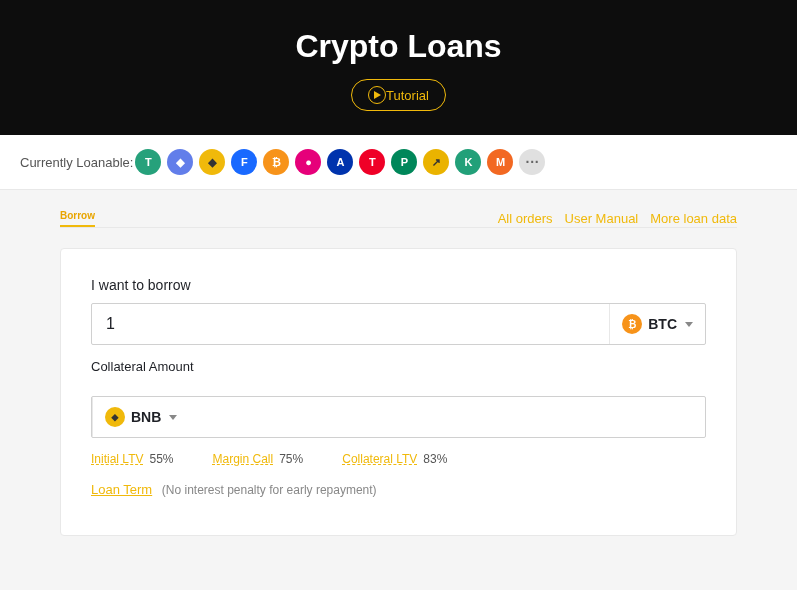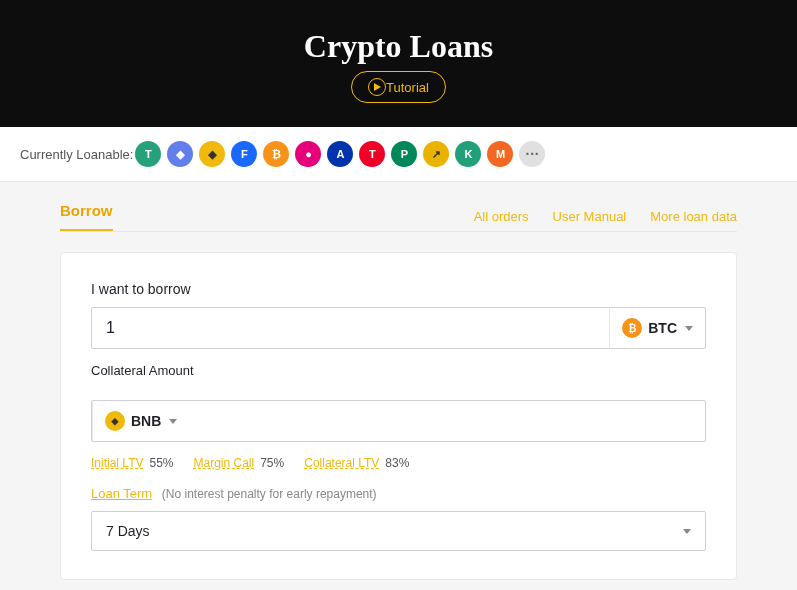--- a/index.html
+++ b/index.html
@@ -15,22 +15,21 @@
     .hero {
       background: #0d0d0d;
       color: white;
       text-align: center;
       padding: 28px 20px 24px;
     }
     .hero-title {
       font-size: 32px;
       font-weight: 700;
       color: white;
-      margin-bottom: 6px;
-      font-family: Liberation Serif, serif;
+      margin-bottom: 14px;
     }
     .hero-subtitle {
       font-size: 14px;
       color: #e0e0e0;
       margin-bottom: 18px;
     }
     .hero-subtitle .diamond {
       color: #f0b90b;
       margin: 0 4px;
     }
@@ -115,30 +114,30 @@
 
     
     .tabs-row {
       display: flex;
       align-items: center;
       justify-content: space-between;
       border-bottom: 1px solid #e8e8e8;
       margin-bottom: 20px;
     }
     .tab-item {
-      font-size: 15px;
+      font-size: 10px;
       font-weight: 600;
       color: #e8a500;
-      padding-bottom: 10px;
+      padding-bottom: 4px;
       border-bottom: 2px solid #f0b90b;
       cursor: pointer;
     }
     .tab-links {
       display: flex;
-      gap: 24px;
+      gap: 12px;
     }
     .tab-link {
       font-size: 13px;
       color: #f0b90b;
       cursor: pointer;
       text-decoration: none;
     }
 
     
     .borrow-card {
@@ -214,21 +213,21 @@
       border-left: 4px solid transparent;
       border-right: 4px solid transparent;
       border-top: 5px solid #888;
       margin-left: 2px;
     }
 
     
     .ltv-row {
       display: flex;
       align-items: flex-end;
-      gap: 20px;
+      gap: 39px;
       margin-bottom: 16px;
     }
     .ltv-item {
       display: flex;
       align-items: center;
       gap: 6px;
       font-size: 12px;
     }
     .ltv-label {
       color: #f0b90b;
@@ -359,19 +358,15 @@
         <span class="ltv-label">Collateral LTV</span>
         <span class="ltv-value">83%</span>
       </div>
     </div>
 
     <div class="loan-term-label">
       <span class="term-link">Loan Term</span>
       <span class="no-penalty">(No interest penalty for early repayment)</span>
     </div>
 
-    <div class="loan-term-select">
-      <span>7 Days</span>
-      <span class="chevron-down"></span>
-    </div>
 
   </div>
 </div>
 
 </body></html>

